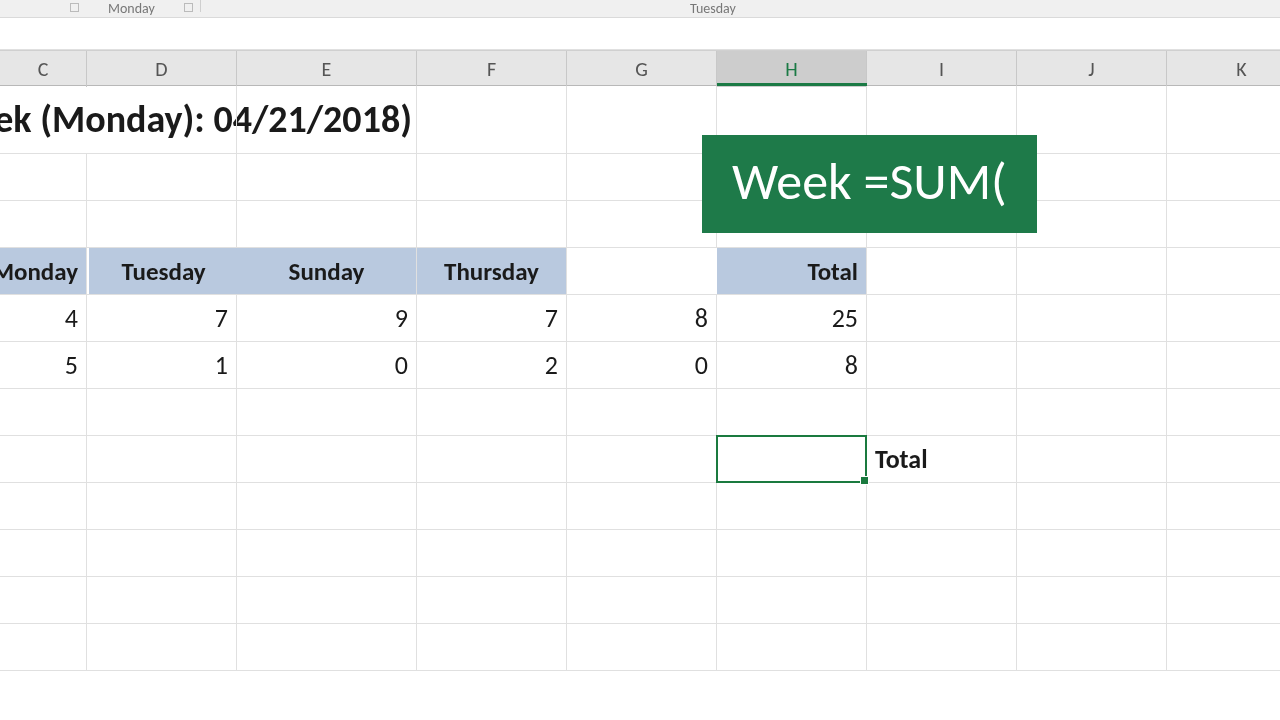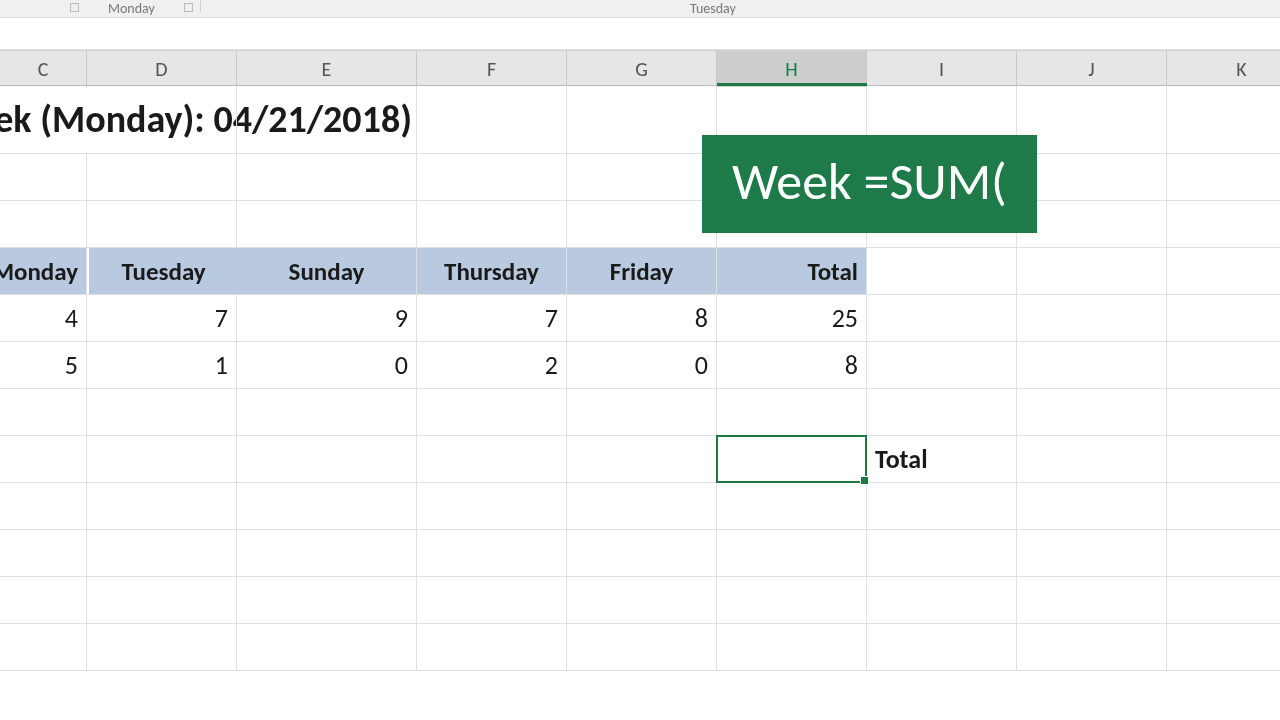--- a/index.html
+++ b/index.html
@@ -206,21 +206,20 @@
       <div class="cell" style="left:867px; width:150px;"></div>
       <div class="cell" style="left:1017px; width:150px;"></div>
       <div class="cell" style="left:1167px; width:150px;"></div>
     </div>
 
     <div class="row" style="top:162px; height:47px;">
       <div class="cell header-cell left-align" style="left:-60px; width:147px; padding-left:0; justify-content:flex-end;">Monday</div>
       <div class="cell header-cell" style="left:89px; width:150px;">Tuesday</div>
       <div class="cell header-cell" style="left:237px; width:180px;">Sunday</div>
       <div class="cell header-cell" style="left:417px; width:150px;">Thursday</div>
-      <div class="cell header-cell" style="left:567px; width:150px;">Friday</div>
       <div class="cell header-cell" style="left:717px; width:150px; justify-content:flex-end;">Total</div>
       <div class="cell" style="left:867px; width:150px;"></div>
       <div class="cell" style="left:1017px; width:150px;"></div>
       <div class="cell" style="left:1167px; width:150px;"></div>
     </div>
 
     <div class="row" style="top:209px; height:47px;">
       <div class="cell num" style="left:0; width:87px;">4</div>
       <div class="cell num" style="left:87px; width:150px;">7</div>
       <div class="cell num" style="left:237px; width:180px;">9</div>

